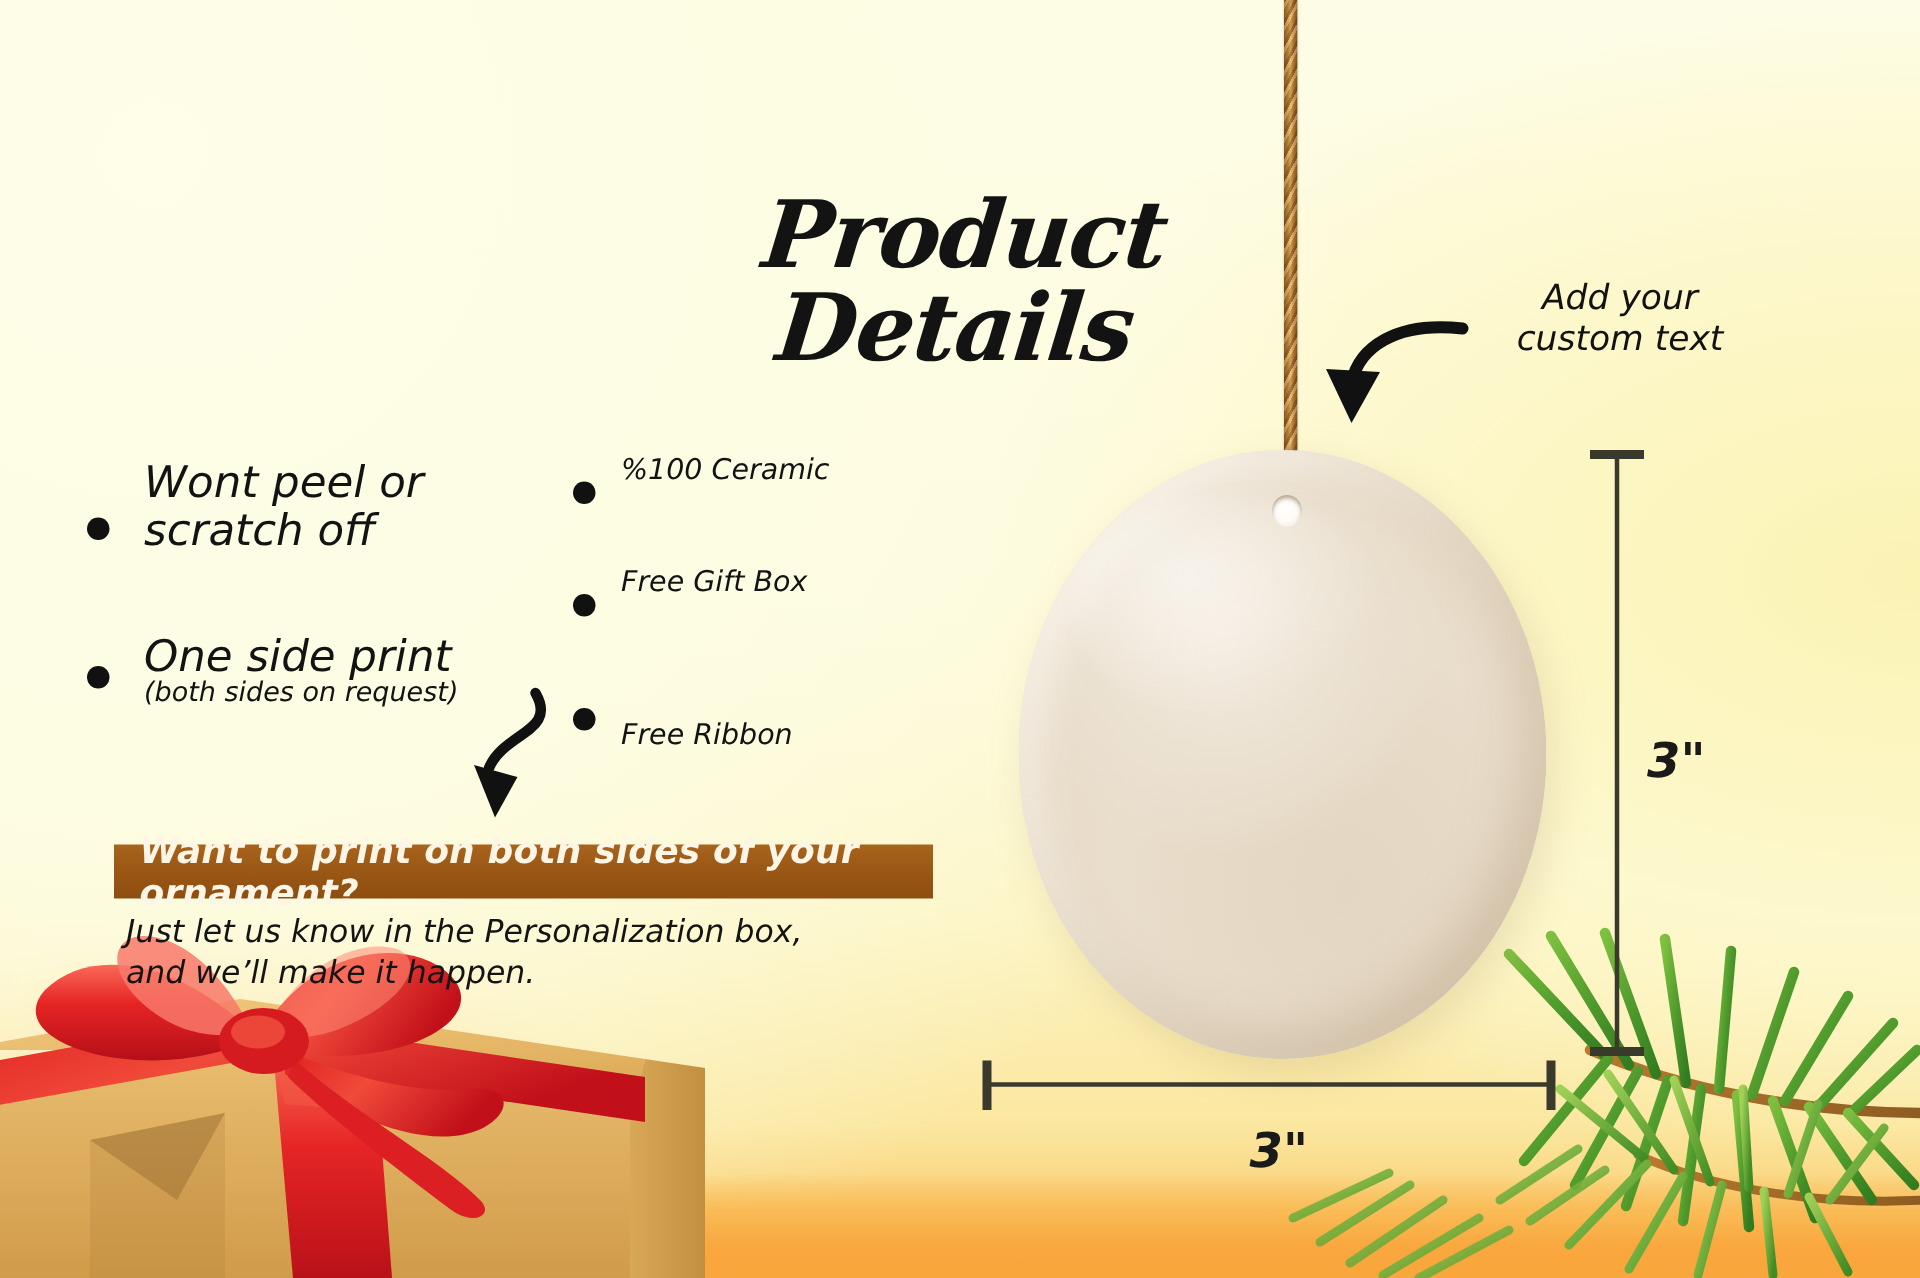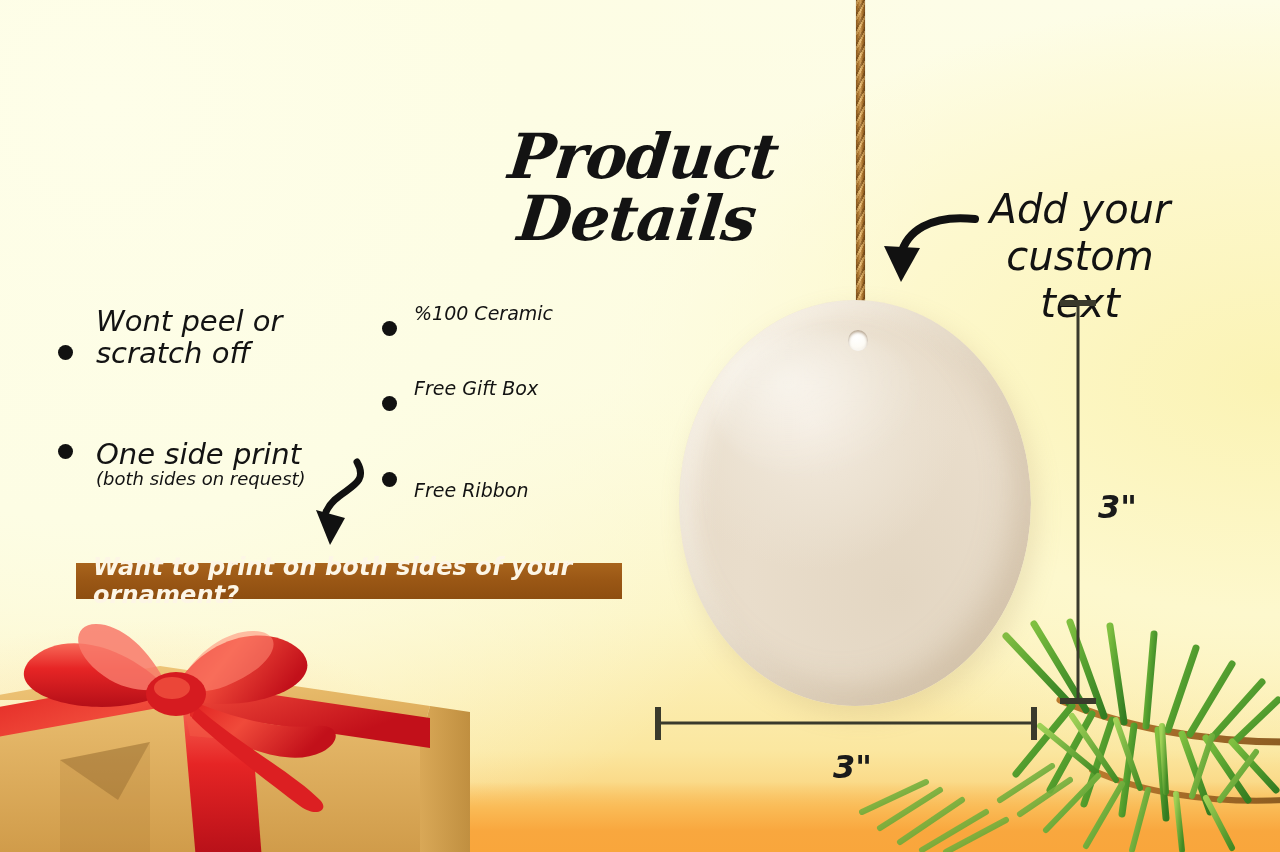--- a/index.html
+++ b/index.html
@@ -68,21 +68,21 @@
     background:linear-gradient(180deg,#a8641c 0%,#9a5715 48%,#8e4e10 100%);
     display:flex;align-items:center;}
   .callout-bar span{font-family:"DejaVu Sans",sans-serif;font-style:italic;font-weight:700;
     font-size:24px;color:#fdf6e6;margin-left:17px;letter-spacing:.1px;}
   .callout-body{position:absolute;left:84px;top:608px;width:540px;
     font-family:"DejaVu Sans",sans-serif;font-style:italic;font-size:21px;
     line-height:1.28;color:#141414;}
 
   
   .annot{position:absolute;left:980px;top:186px;width:200px;
-    font-family:"DejaVu Sans",sans-serif;font-style:italic;font-size:40px;
+    font-family:"DejaVu Sans",sans-serif;font-style:italic;font-size:23px;
     line-height:1.18;color:#121212;text-align:center;}
 
   
   .dim-label{position:absolute;font-family:"DejaVu Sans",sans-serif;font-style:italic;
     font-weight:700;font-size:32px;color:#1a1a1a;}
 
   svg{position:absolute;left:0;top:0;width:1280px;height:852px;overflow:visible;pointer-events:none;}
 </style>
 </head>
 <body>
@@ -217,39 +217,43 @@
   <div class="title">Product Details</div>
 
   <div class="col1">
     <div class="bullet" style="left:58px;top:345px;"></div>
     <div class="b-text" style="left:96px;top:305px;width:240px;">
       <span>Wont peel or</span><br>
       <span>scratch off</span>
     </div>
 
     <div class="bullet" style="left:58px;top:444px;"></div>
-    <div class="b-text" style="left:96px;top:438px;width:262px;">
+    <div class="b-text" style="left:96px;top:421px;width:262px;">
       <span>One side print</span>
       <span class="sub-note">(both sides on request)</span>
     </div>
   </div>
 
   <div class="col2">
     <div class="bullet" style="left:382px;top:321px;"></div>
     <div class="b-text" style="left:414px;top:303px;">%100 Ceramic</div>
 
     <div class="bullet" style="left:382px;top:396px;"></div>
     <div class="b-text" style="left:414px;top:378px;font-style:italic;">Free Gift Box</div>
 
     <div class="bullet" style="left:382px;top:472px;"></div>
     <div class="b-text" style="left:414px;top:454px;margin-top:26px;">Free Ribbon</div>
   </div>
 
   <div class="callout-bar">
     <span>Want to print on both sides of your ornament?</span>
+  </div>
+  <div class="callout-body">
+    <span>Just let us know in the Personalization box,</span><br>
+    <span>and we’ll make it happen.</span>
   </div>
 
   <div class="annot">
     <span>Add your</span><br>
     <span>custom text</span>
   </div>
 
   <svg viewBox="0 0 1280 852">
 
     <g>

